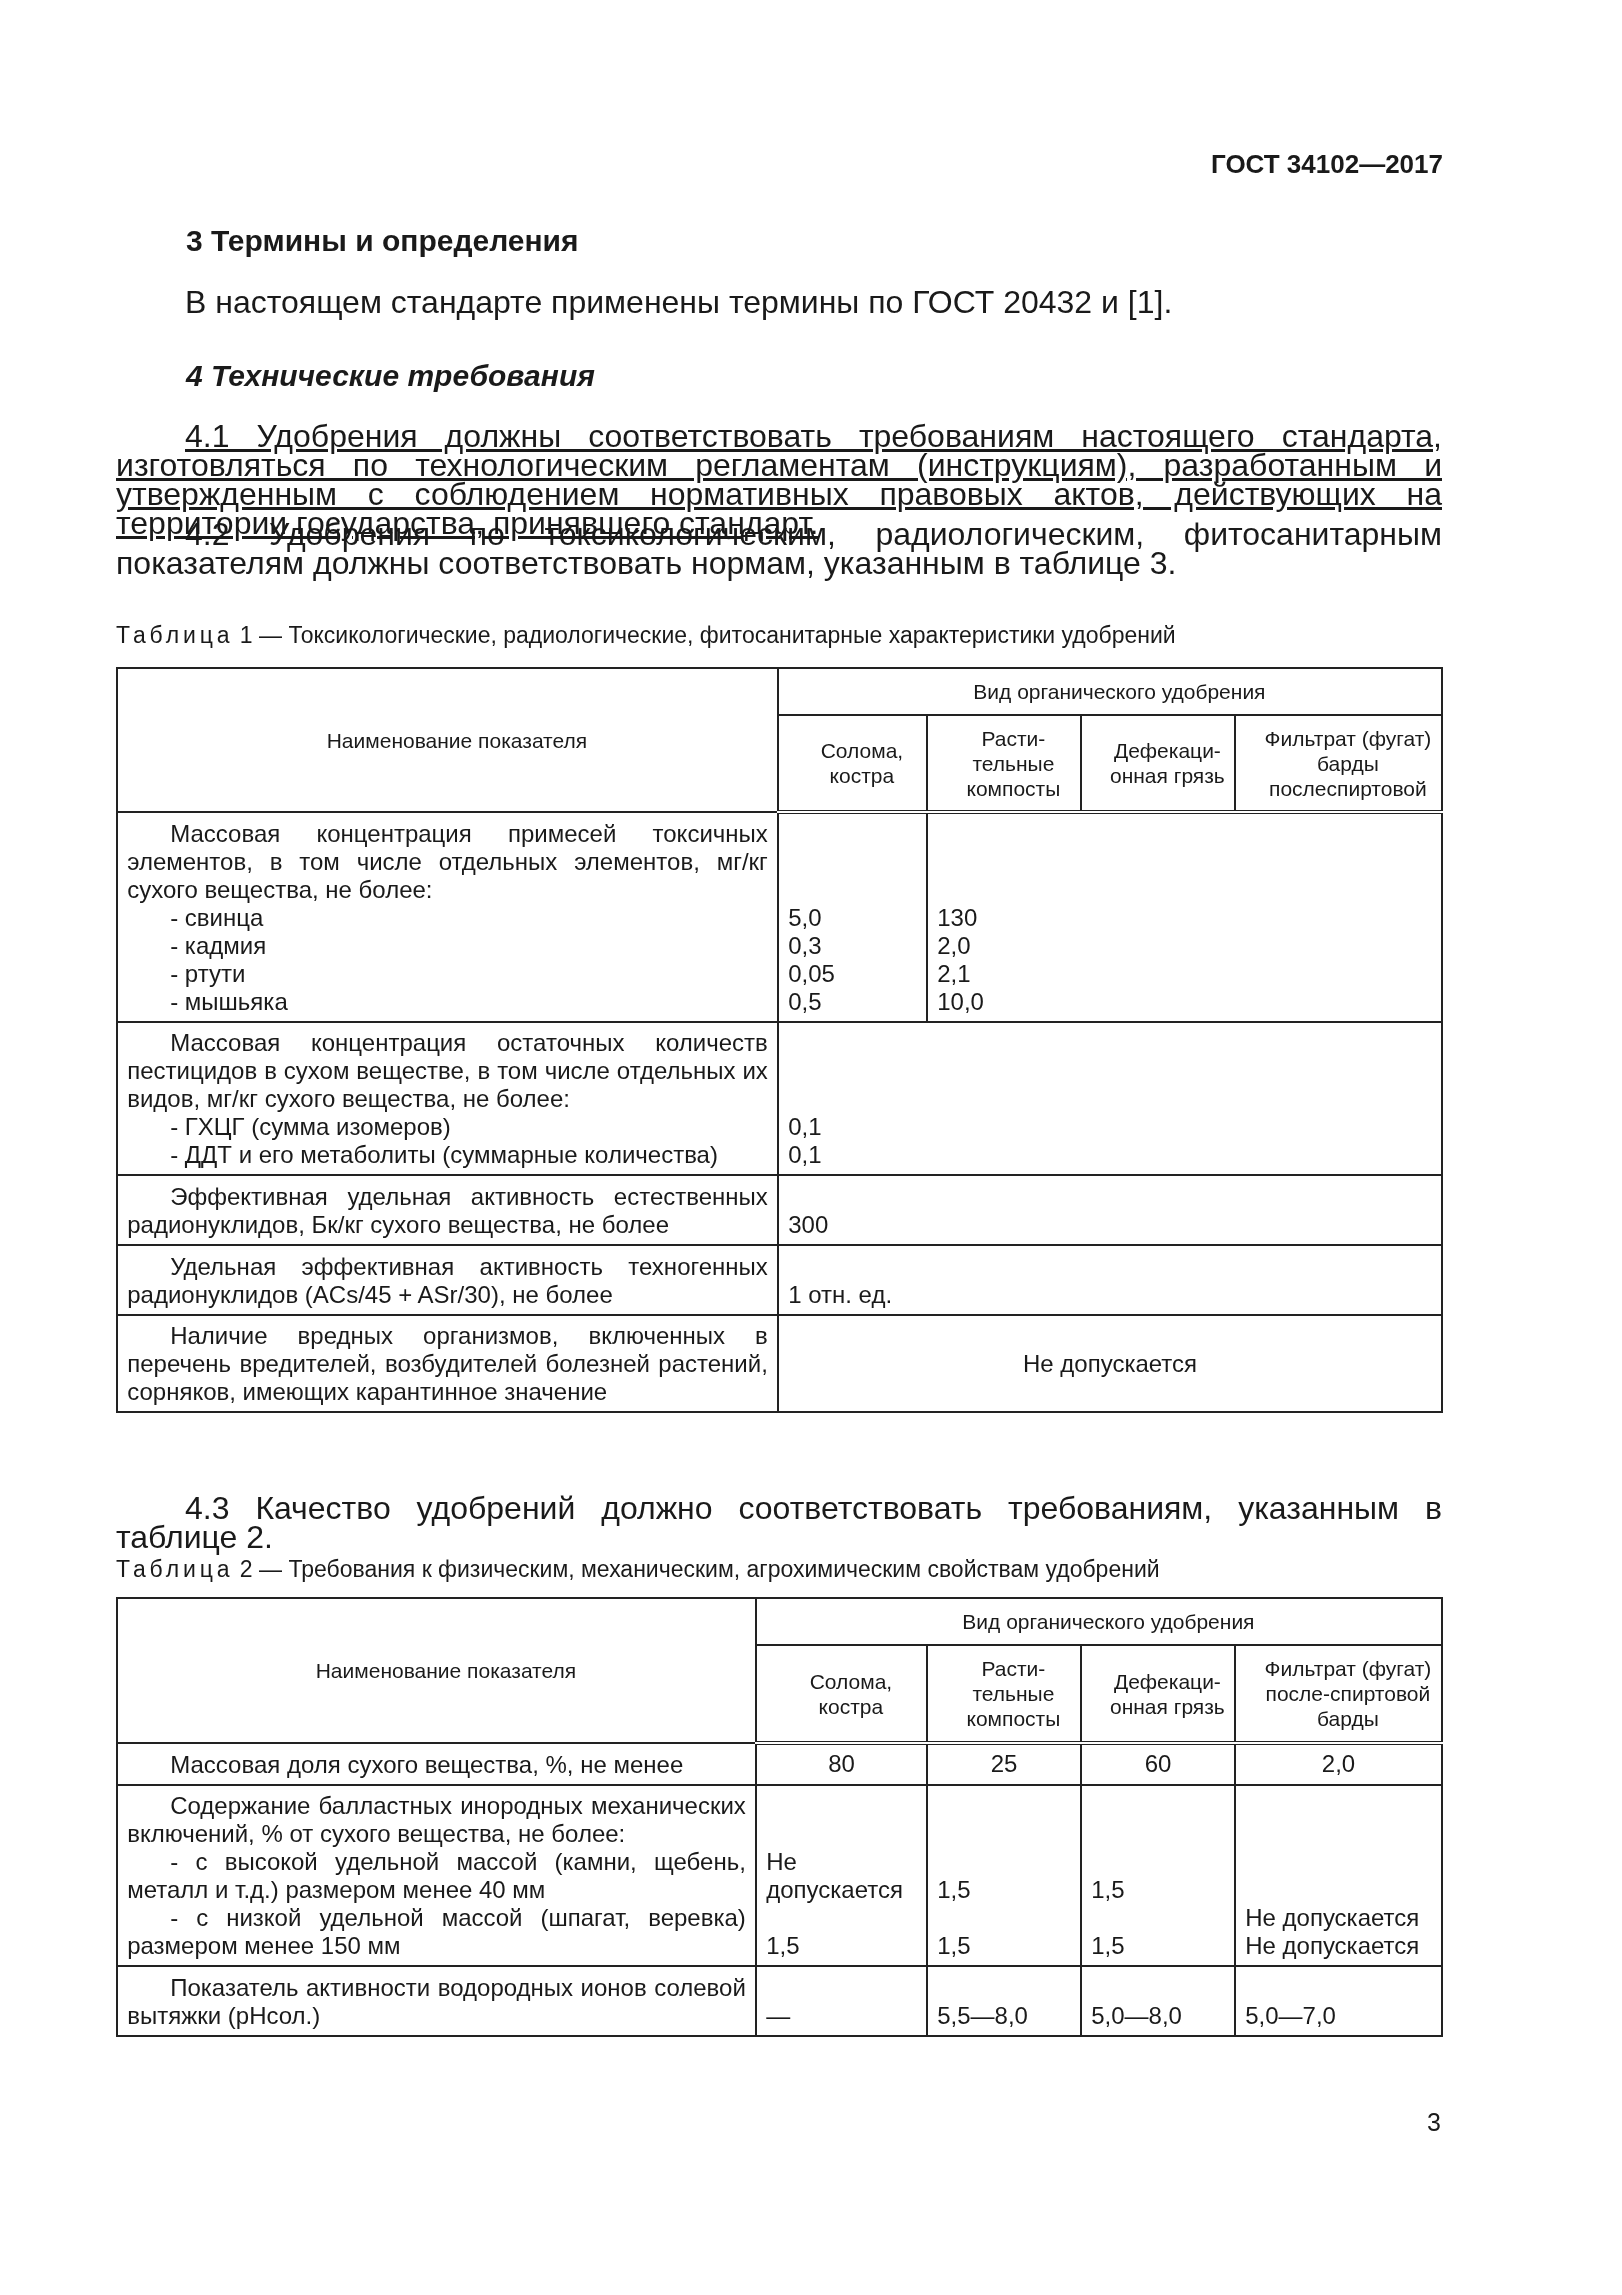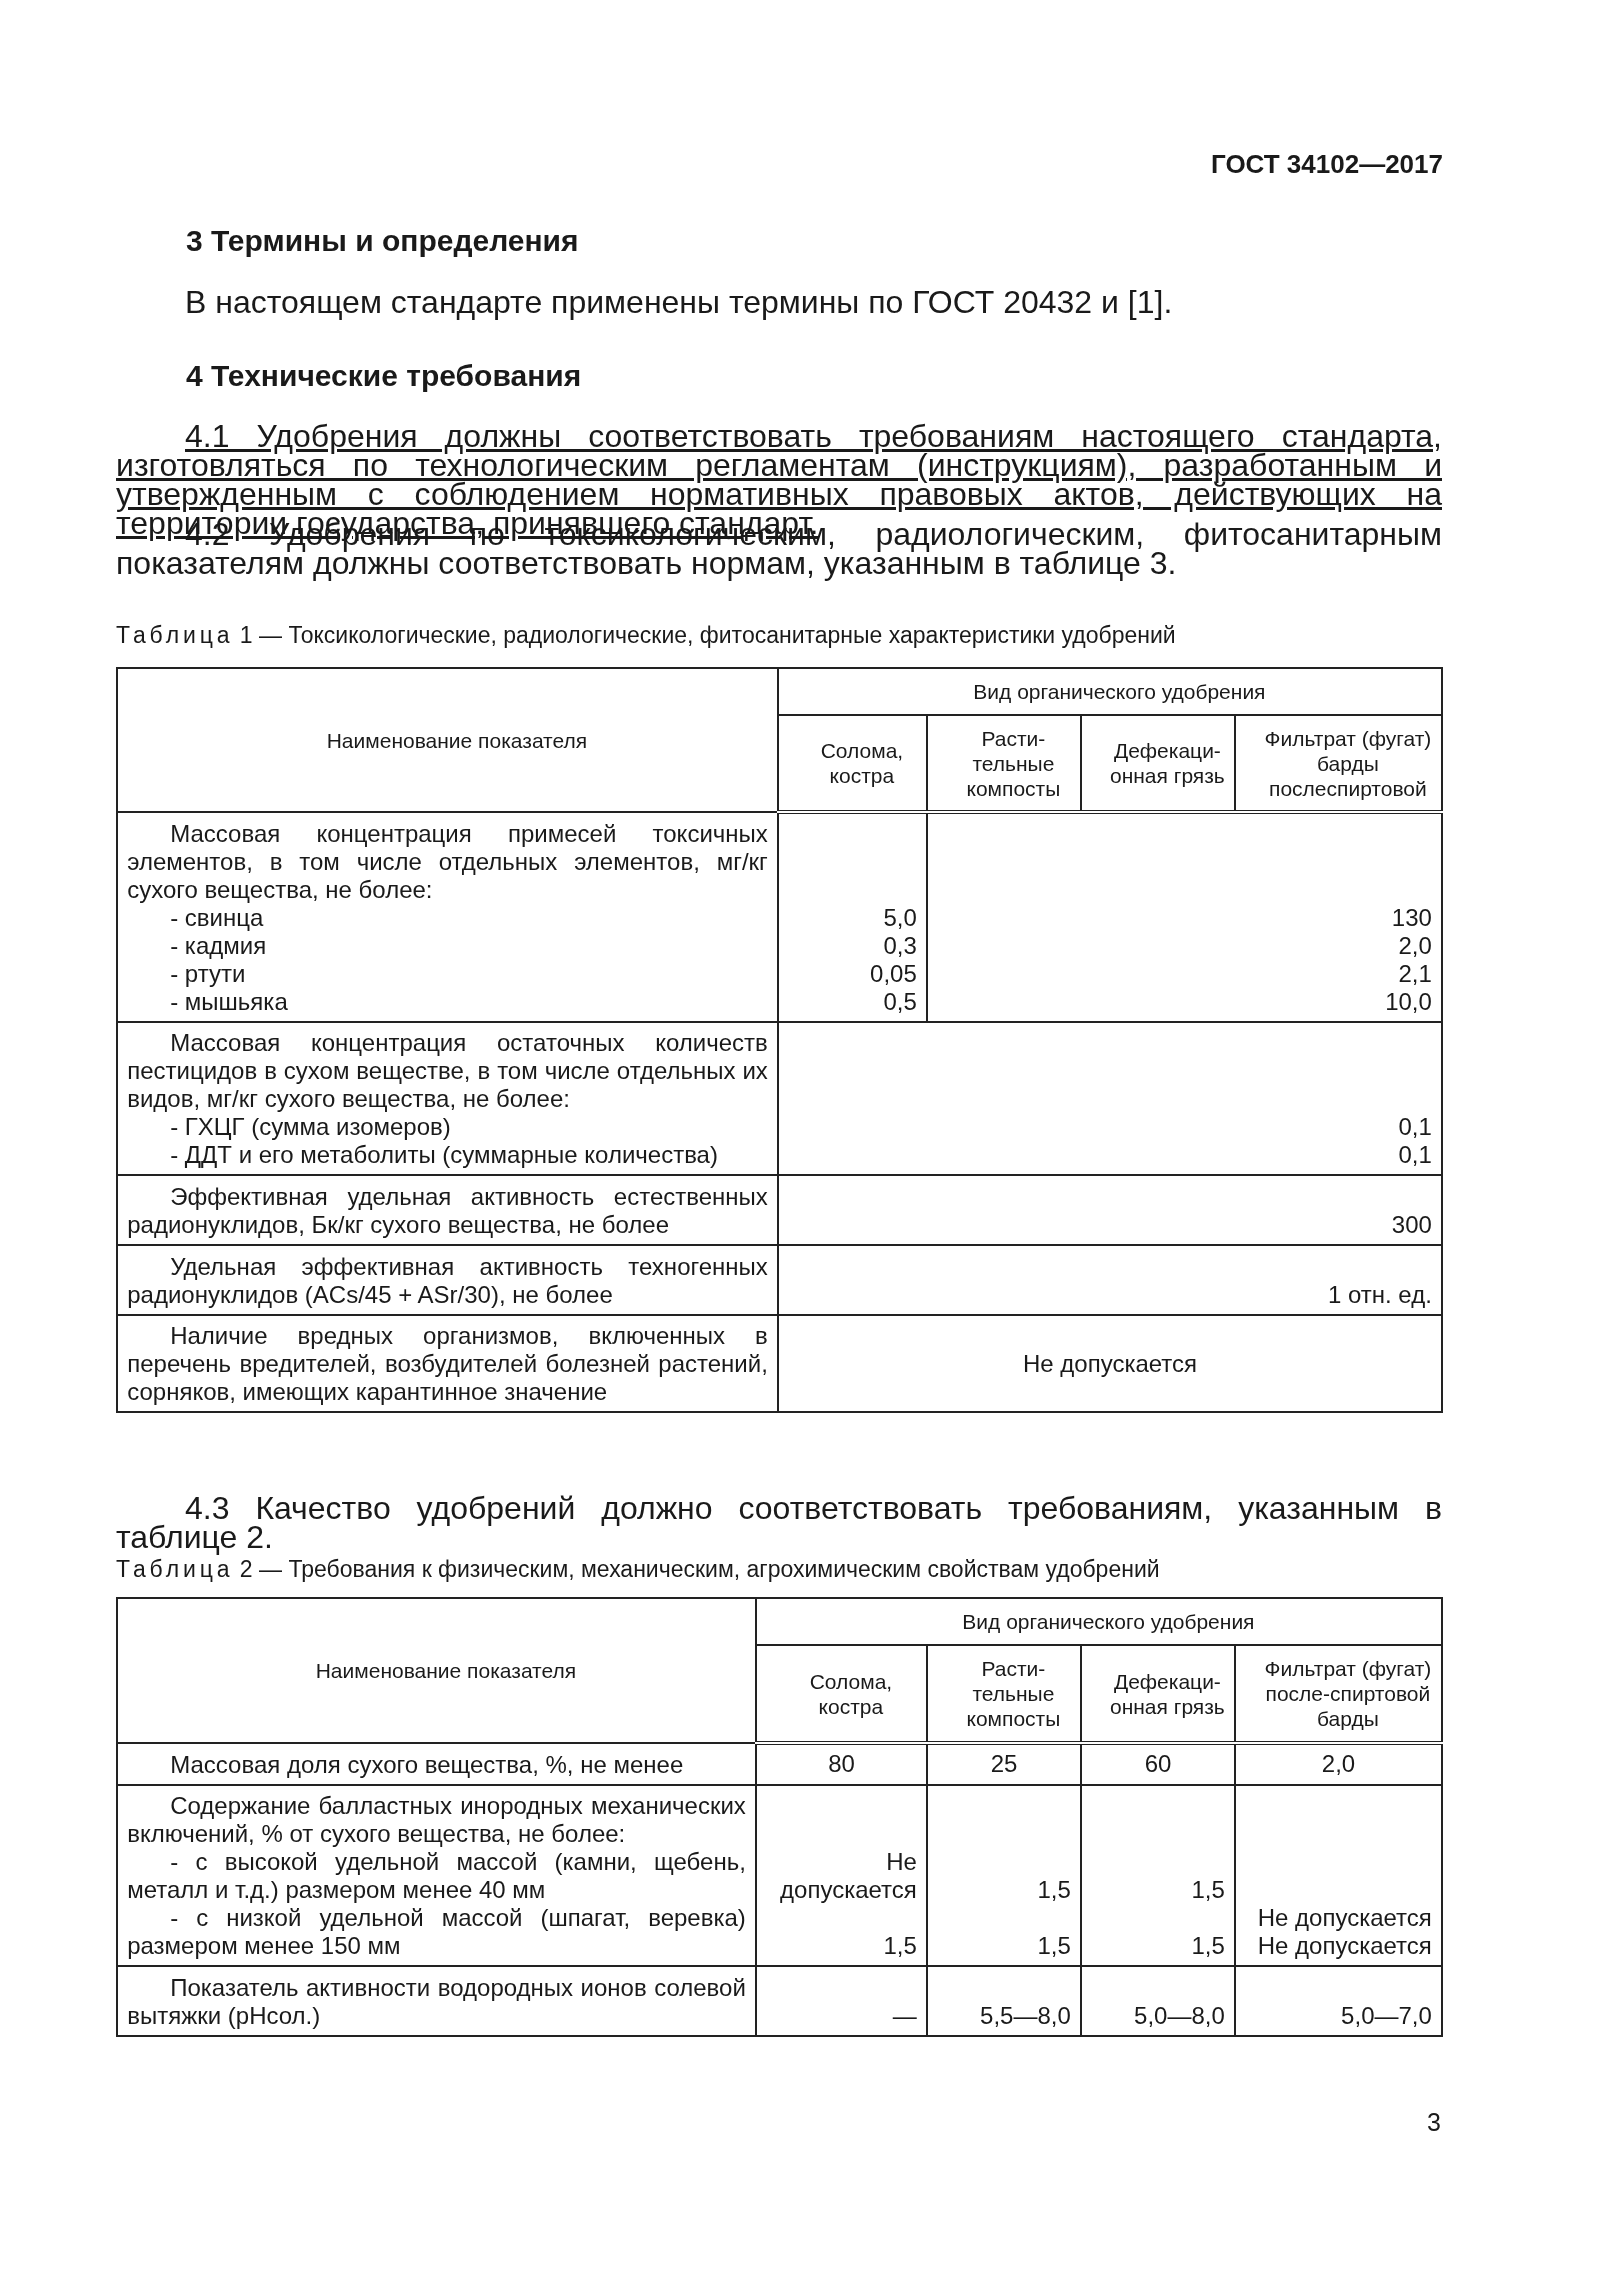--- a/index.html
+++ b/index.html
@@ -20,33 +20,33 @@
     table-layout: fixed;
   }
   table.gost td, table.gost th {
     border: 2px solid #222; padding: 0 9.2px; vertical-align: middle;
   }
   table.gost th { font-weight: normal; font-size: 21px; line-height: 25px; text-align: center; padding-left: 28px; }
   table.gost .hdr-bottom th { border-bottom-width: 4.6px; border-bottom-style: double; }
   .name-cell { text-align: justify; vertical-align: top !important; padding-top: 6.5px !important; padding-bottom: 5.2px !important; }
   .name-cell .ind { text-indent: 43px; }
   .name-cell .sub { padding-left: 43px; text-indent: 0; }
-  .val { text-align: right; vertical-align: bottom !important; padding-bottom: 5.2px !important; border-radius: 10px; }
+  .val { text-align: left; vertical-align: bottom !important; padding-bottom: 5.2px !important; border-radius: 10px; }
   .val-mid { text-align: center; }
   .page-num { right: 182px; top: 2108px; font-size: 25px; }
 </style>
 </head>
 <body>
 
 <div class="abs doc-id">ГОСТ 34102—2017</div>
 
 <div class="abs h2" style="top:224px;">3  Термины и определения</div>
 <div class="abs para indent" style="top:288px;">В настоящем стандарте применены термины по ГОСТ 20432 и [1].</div>
 
-<div class="abs h2" style="top:359px;">4  Технические требования</div>
+<div class="abs h2" style="top:359px;font-style:italic;">4  Технические требования</div>
 <div class="abs para indent" style="top:422px;text-decoration:underline;">4.1 Удобрения должны соответствовать требованиям настоящего стандарта, изготовляться по технологическим регламентам (инструкциям), разработанным и утвержденным с соблюдением нормативных правовых актов, действующих на территории государства, принявшего стандарт.</div>
 <div class="abs para indent" style="top:520px;">4.2 Удобрения по токсикологическим, радиологическим, фитосанитарным показателям должны соответствовать нормам, указанным в таблице 3.</div>
 
 <div class="abs caption" style="top:622px;">
   <span class="spaced">Таблица</span><span> 1 — Токсикологические, радиологические, фитосанитарные характеристики удобрений</span>
 </div>
 
 <table class="gost" style="top:667px;">
   <colgroup>
     <col style="width:661px">

